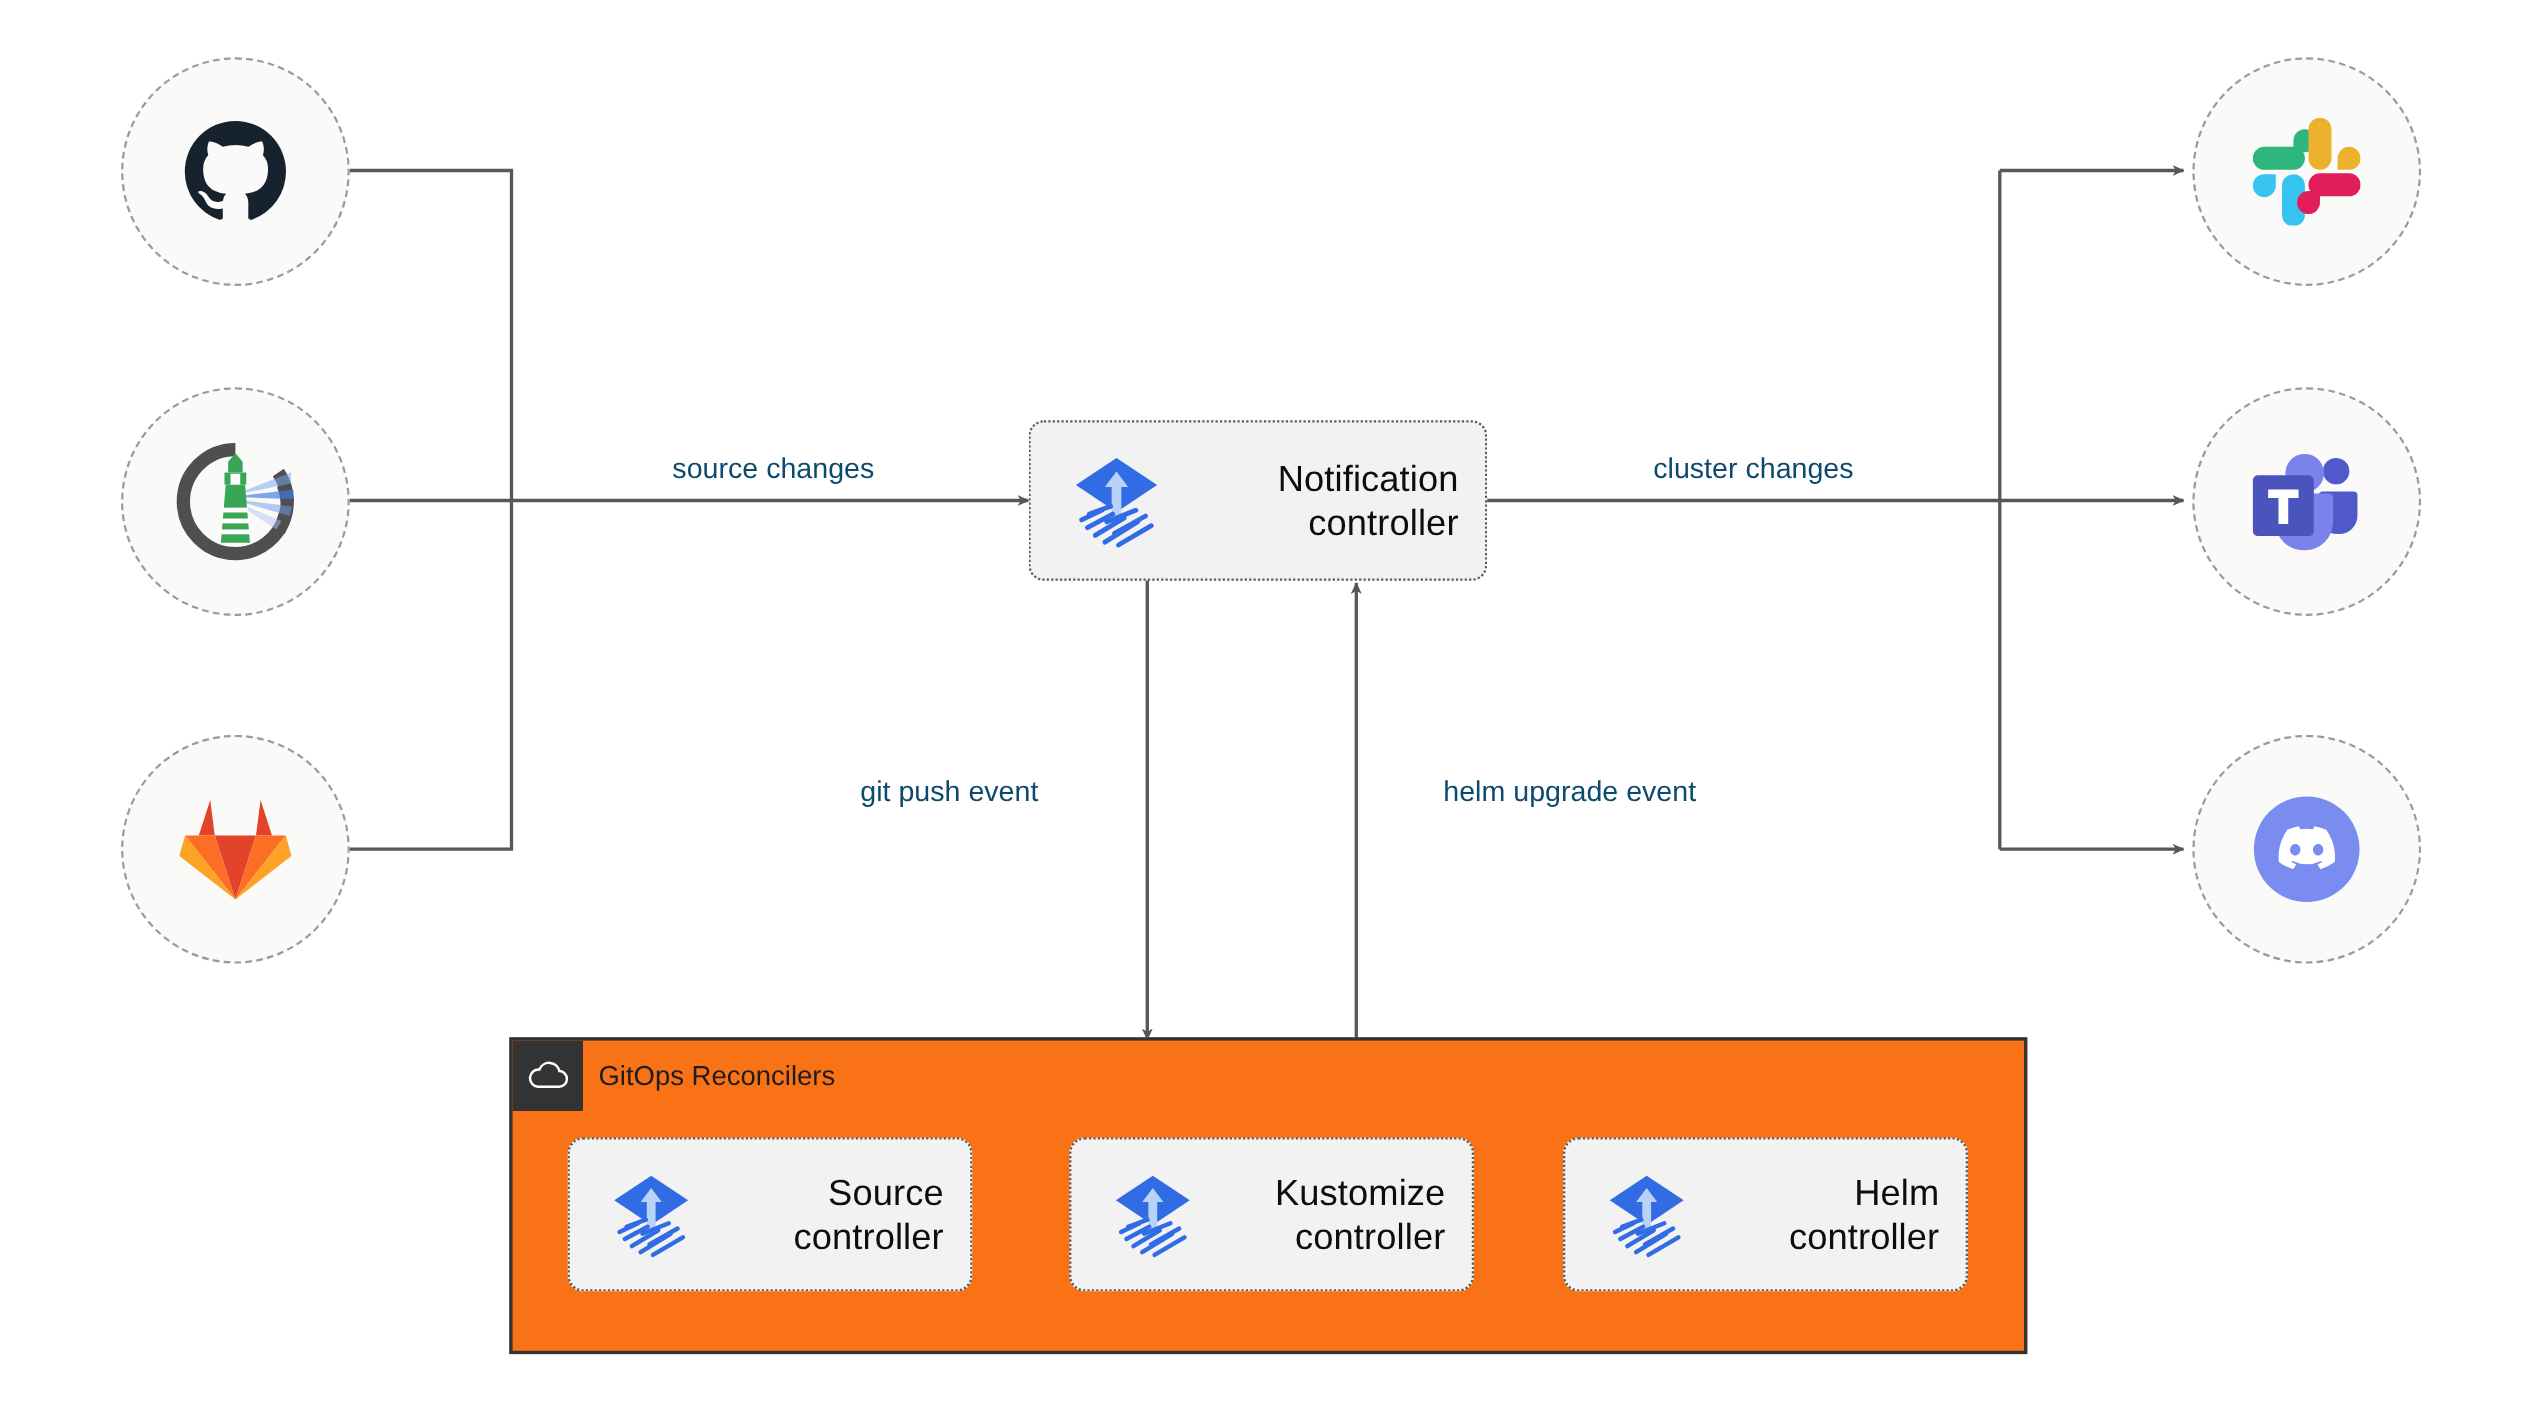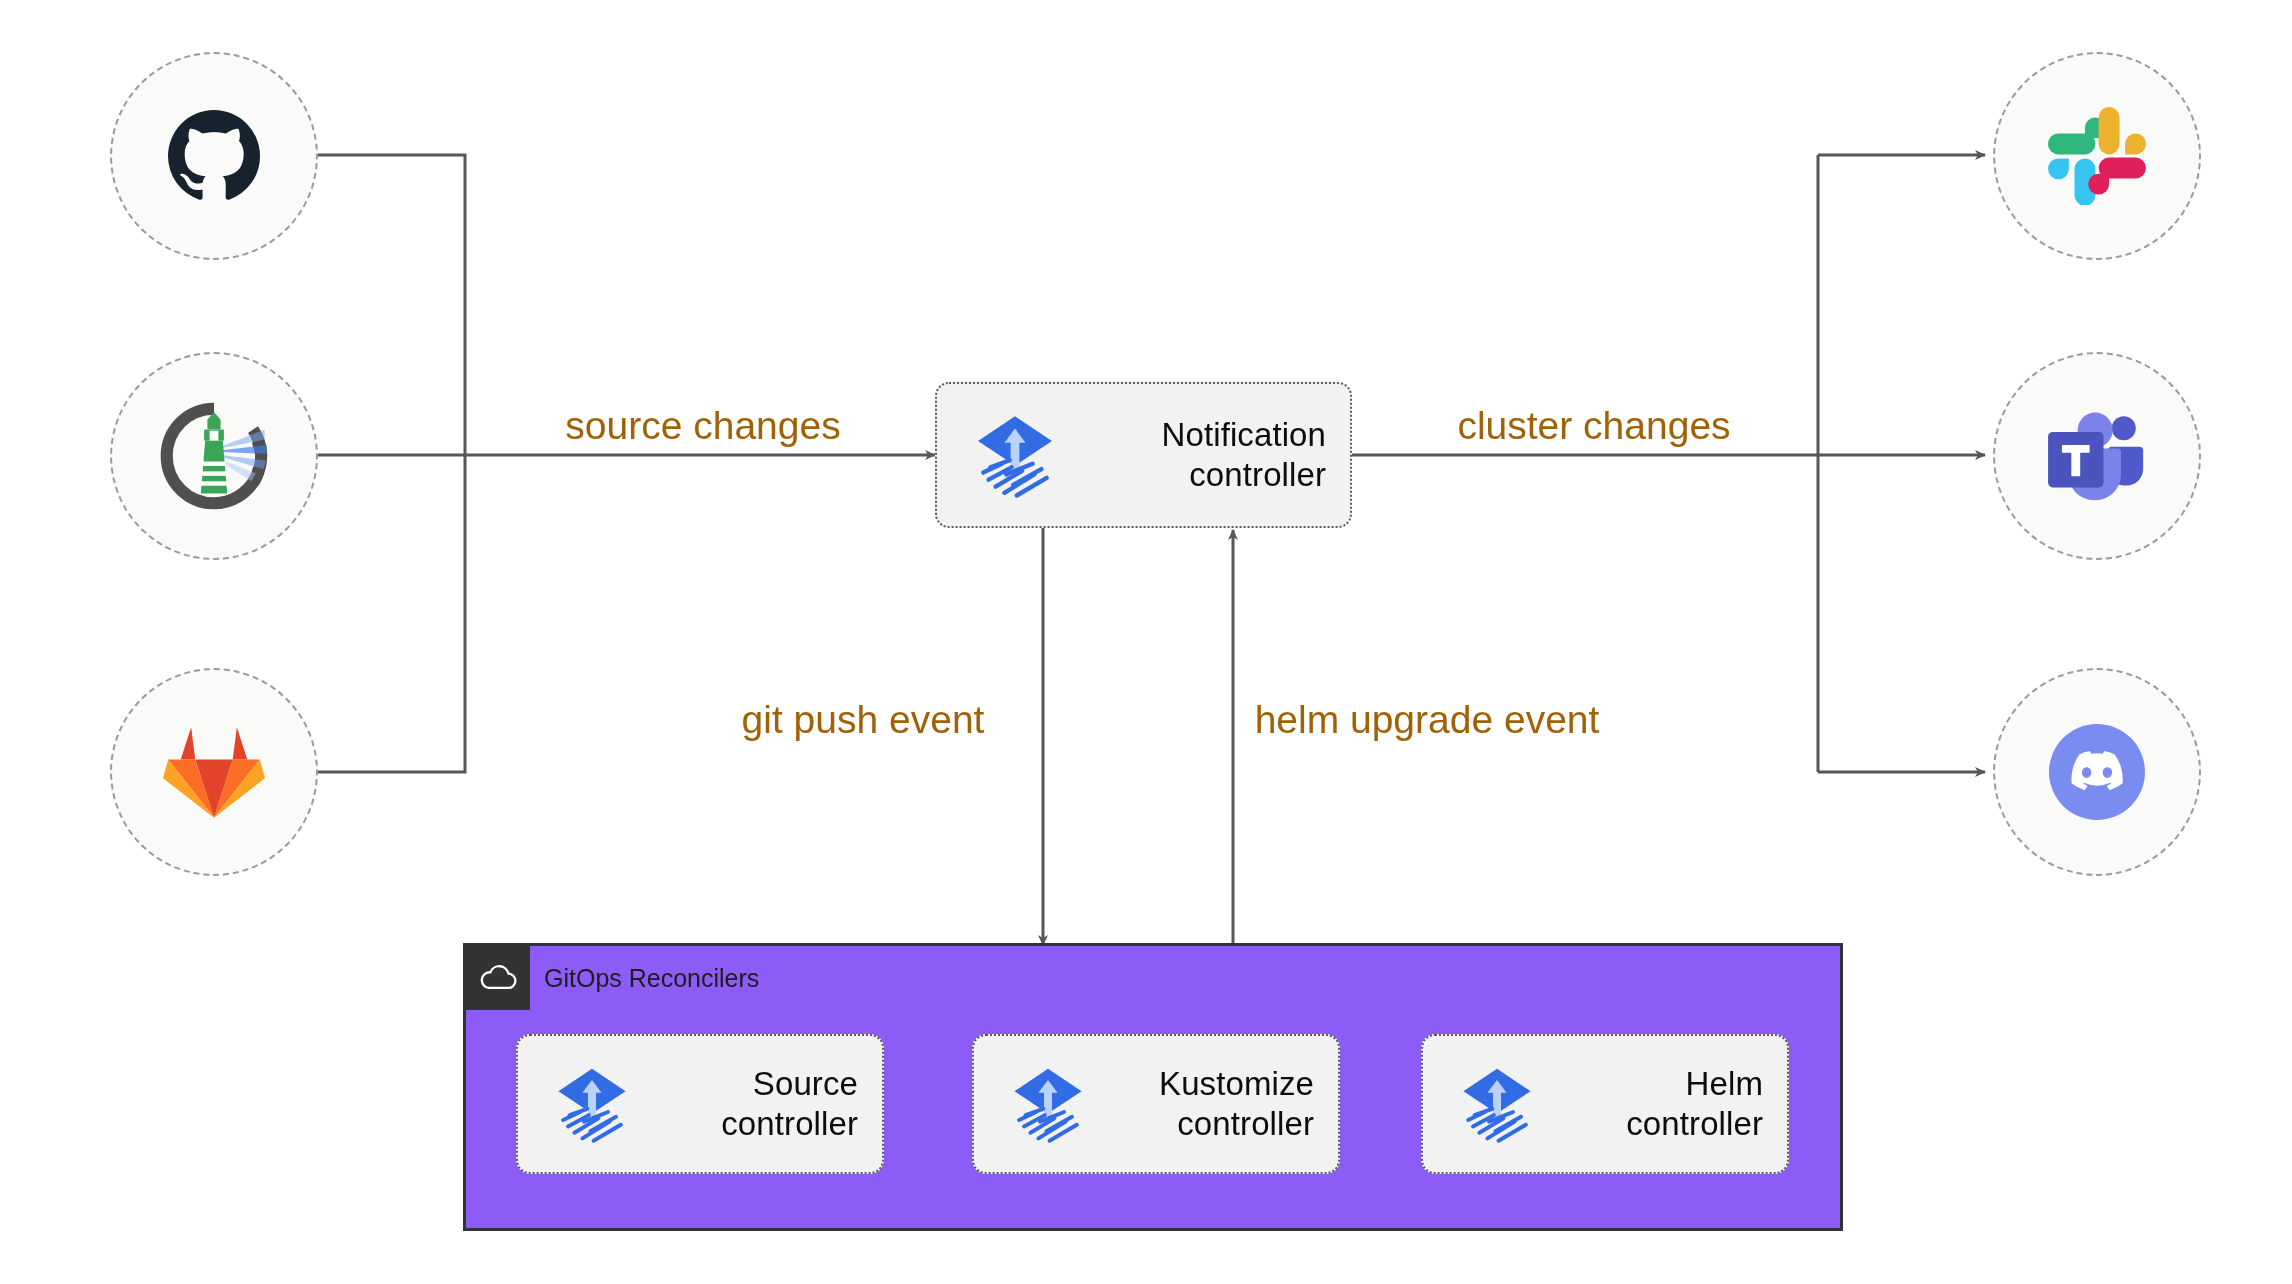--- a/index.html
+++ b/index.html
@@ -26,34 +26,34 @@
   .ctl-box .ctl-label{
     flex:1 1 auto;text-align:right;color:#0d0d0d;
     line-height:1.22;font-size:33px;letter-spacing:.1px;
     padding-right:24px;
   }
   .ctl-box .ctl-label .l2{display:block;}
 
   
   #reconcilers{
     position:absolute;box-sizing:border-box;
-    border:3px solid #333333;background:#8b5cf6;
+    border:3px solid #333333;background:#f97316;
   }
   #recon-tab{
     position:absolute;left:0;top:0;width:64px;height:64px;
     background:#333333;display:flex;align-items:center;justify-content:center;
   }
   #recon-title{
     position:absolute;left:78px;top:0;height:64px;line-height:64px;
     font-size:25px;color:#1d1d1d;white-space:nowrap;
   }
 
   
   .edge-label{
-    position:absolute;font-size:39px;color:#a16207;
+    position:absolute;font-size:26px;color:#0c4a6e;
     white-space:nowrap;background:#ffffff;padding:0 10px;
     transform:translate(-50%,-50%);
   }
 </style>
 </head>
 <body>
 
 <div id="stage">
 
   <svg id="wires" viewBox="0 0 2292 1284" xmlns="http://www.w3.org/2000/svg">

